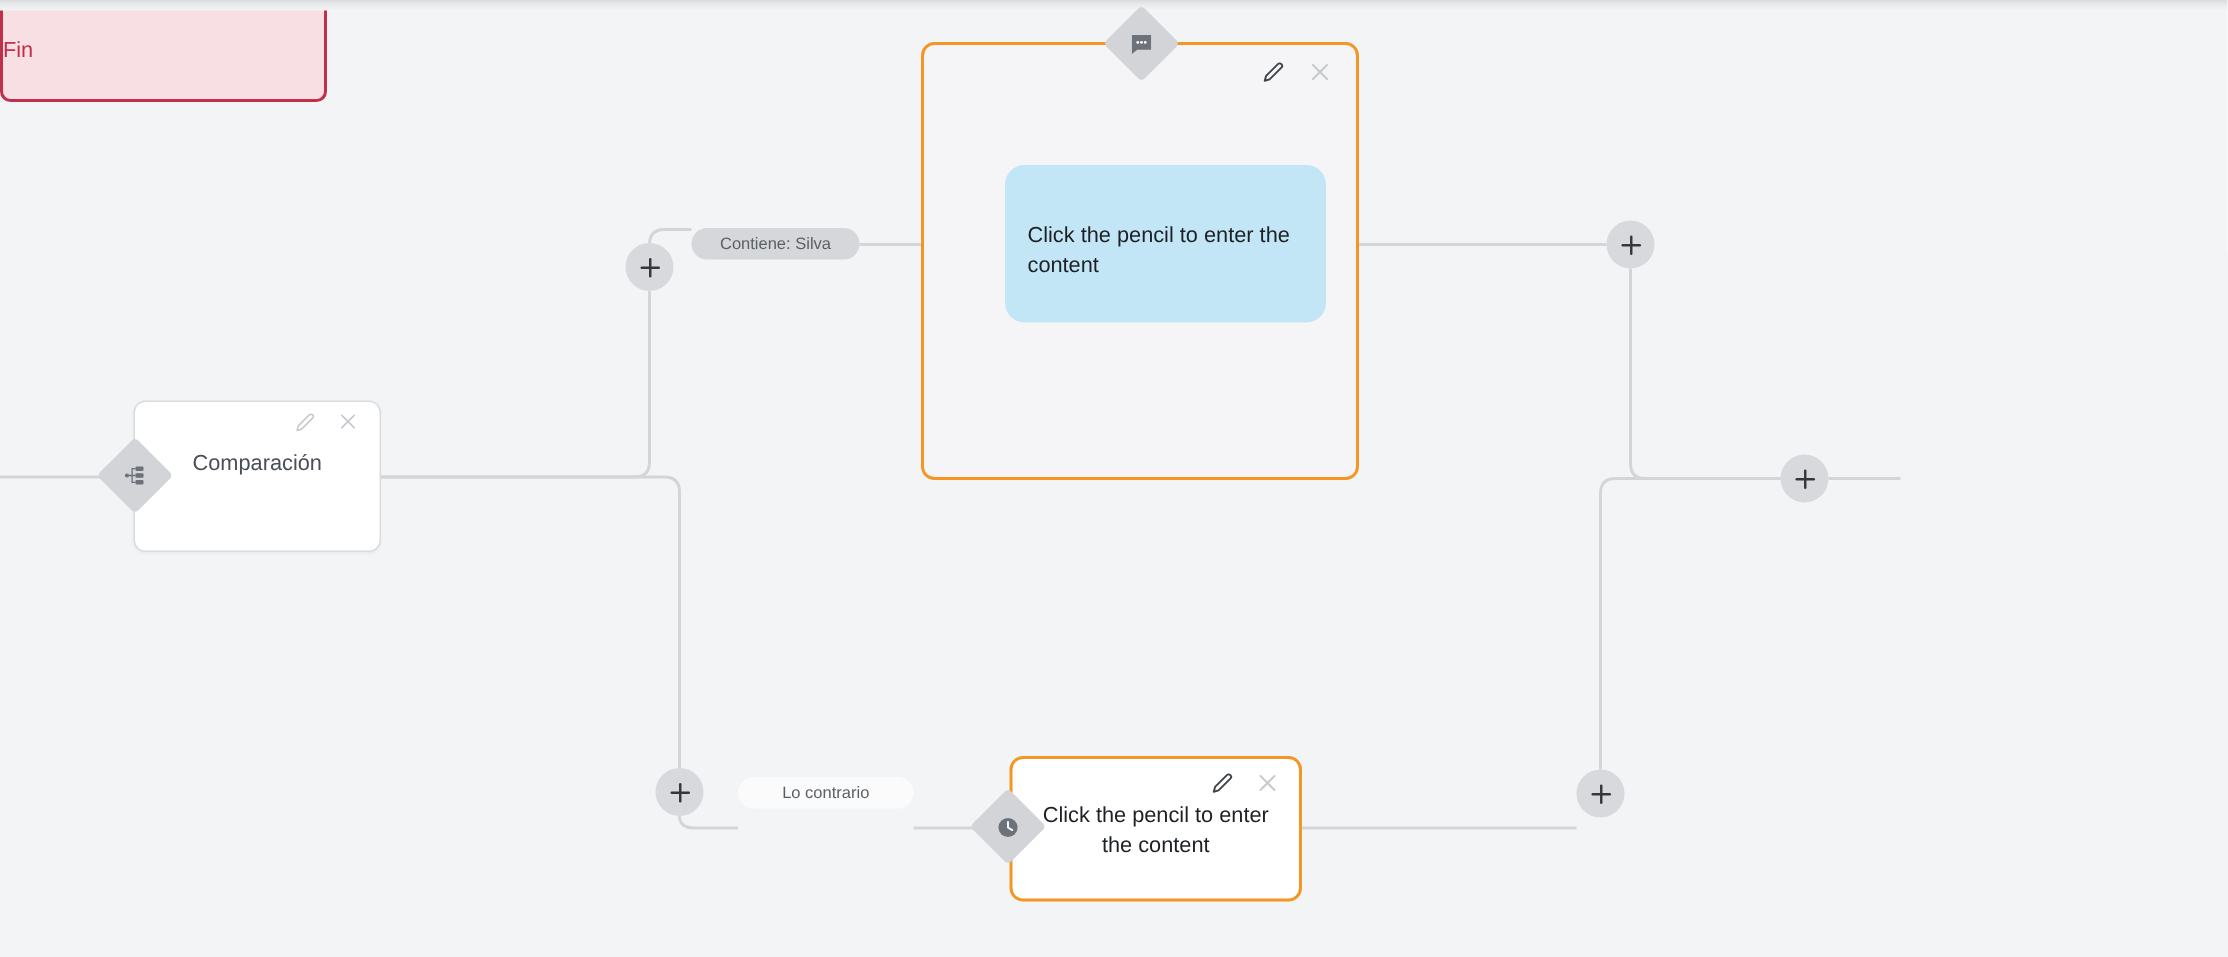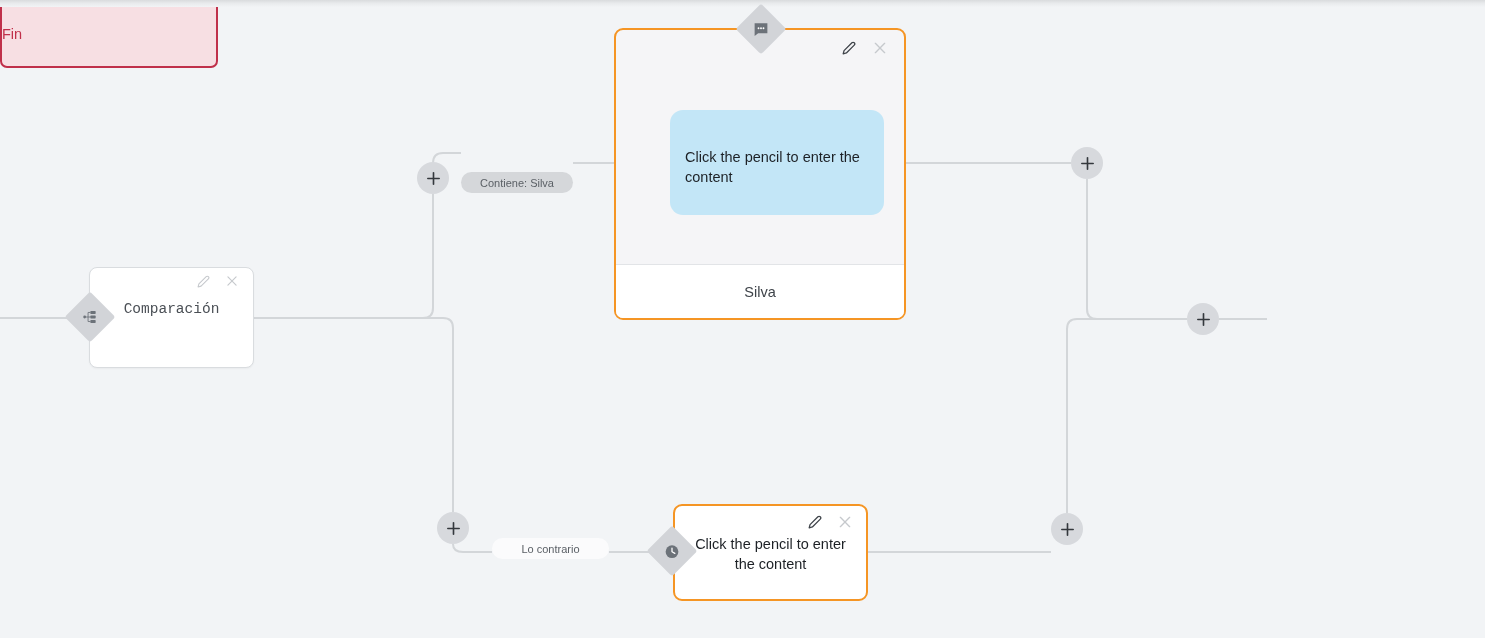--- a/index.html
+++ b/index.html
@@ -38,21 +38,20 @@
     background: #ffffff;
     border-radius: 8px;
   }
 
   
   #node-comparacion {
     left: 89px; top: 267px;
     width: 165px; height: 101px;
     border: 1px solid #d9dcdf;
     box-shadow: 0 1px 2px rgba(0,0,0,.04);
-    font-family: Liberation Mono, monospace;
   }
   #node-comparacion .tools {
     position: absolute;
     right: 14px; top: 6px;
     display: flex; gap: 15px; align-items: center;
   }
   .cmp-lines {
     position: absolute;
     left: 0; right: 0; top: 27px;
     text-align: center;
@@ -175,21 +174,20 @@
   
   .edge-label {
     position: absolute;
     display: flex;
     align-items: center;
     justify-content: center;
     border-radius: 11px;
     font-size: 11px;
     color: #5b6066;
     white-space: nowrap;
-    margin-top: 20px;
   }
   #label-contiene {
     left: 461px; top: 152px;
     width: 112px; height: 21px;
     background: #d5d7da;
   }
   #label-contrario {
     left: 492px; top: 518px;
     width: 117px; height: 21px;
     background: #fbfbfc;
@@ -271,21 +269,20 @@
           </svg>
       </span>
       <span class="icon-ghost">
         <svg width="16" height="16" viewBox="0 0 24 24" fill="none" stroke="currentColor" stroke-width="2" stroke-linecap="round">
             <line x1="5" y1="5" x2="19" y2="19"></line>
             <line x1="19" y1="5" x2="5" y2="19"></line>
           </svg>
       </span>
     </div>
     <div class="bubble">Click the pencil to enter the content</div>
-    <div class="node-footer">Silva</div>
   </div>
 
   <div class="diamond" id="diamond-top">
     <span class="dg">
       <svg width="17" height="17" viewBox="0 0 24 24" fill="#6c7279">
         <path d="M3 3h18v14H8l-5 4V3z"></path>
         <circle cx="8.5" cy="10" r="1.3" fill="#ffffff"></circle>
         <circle cx="12" cy="10" r="1.3" fill="#ffffff"></circle>
         <circle cx="15.5" cy="10" r="1.3" fill="#ffffff"></circle>
       </svg>

